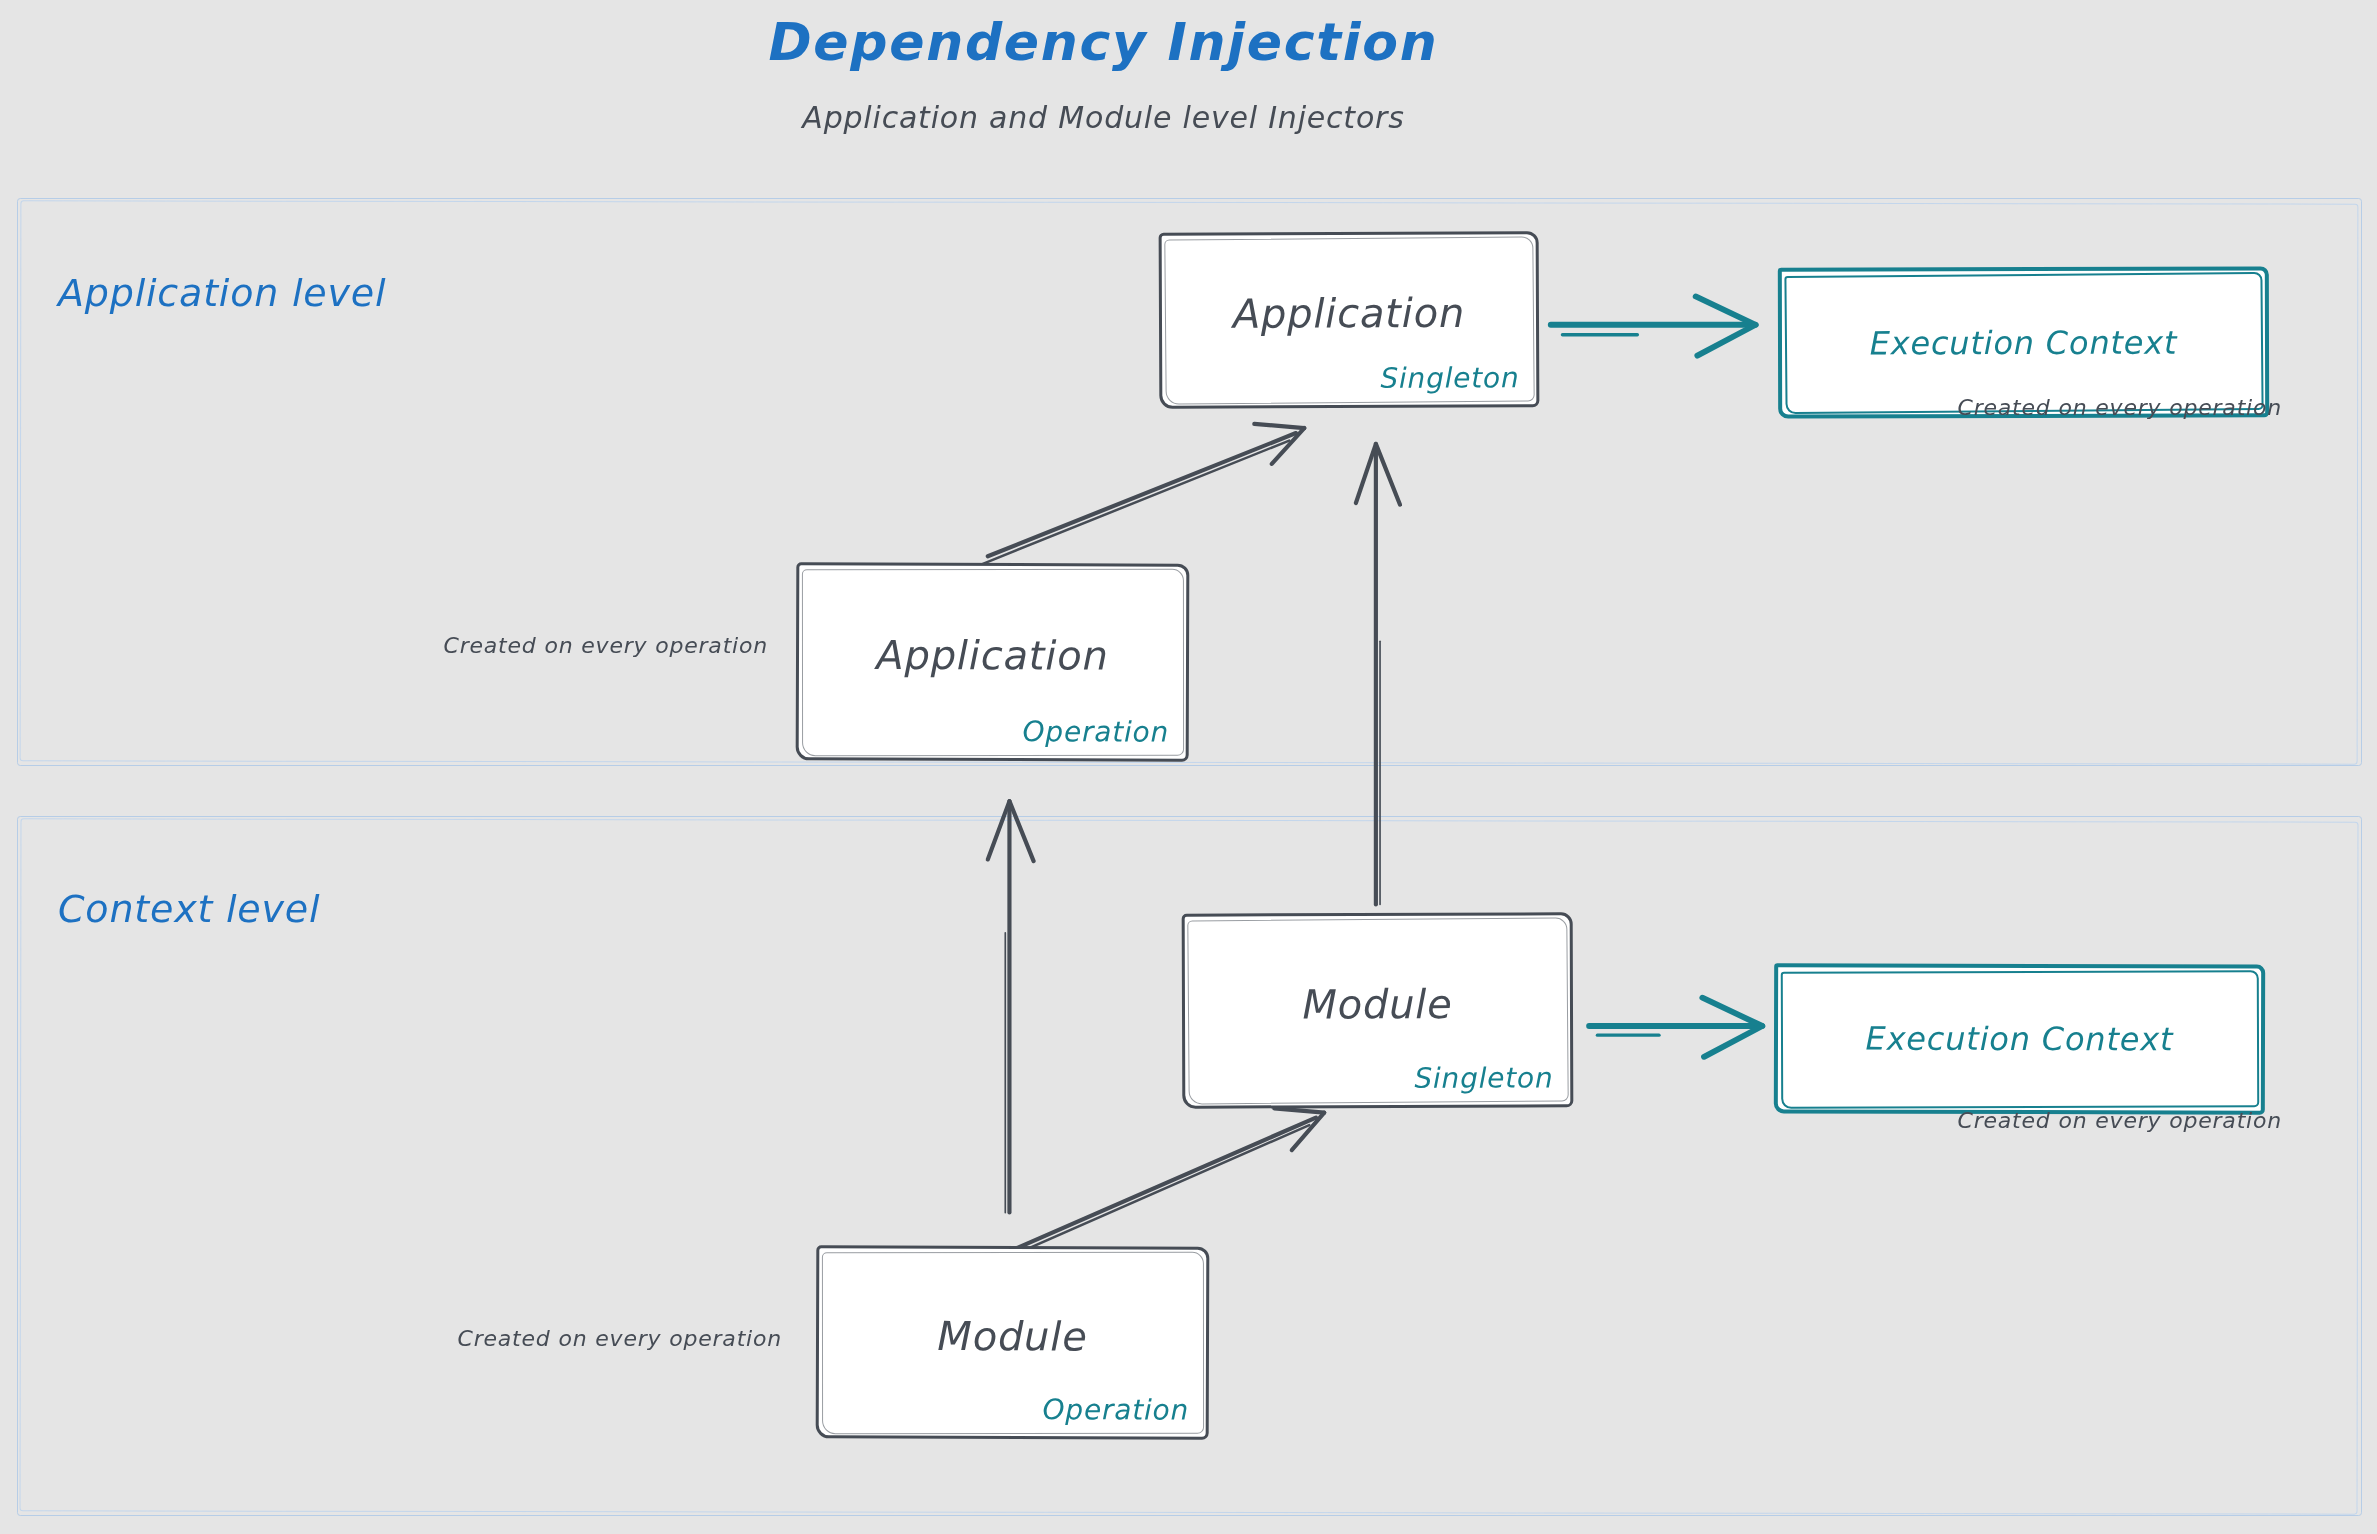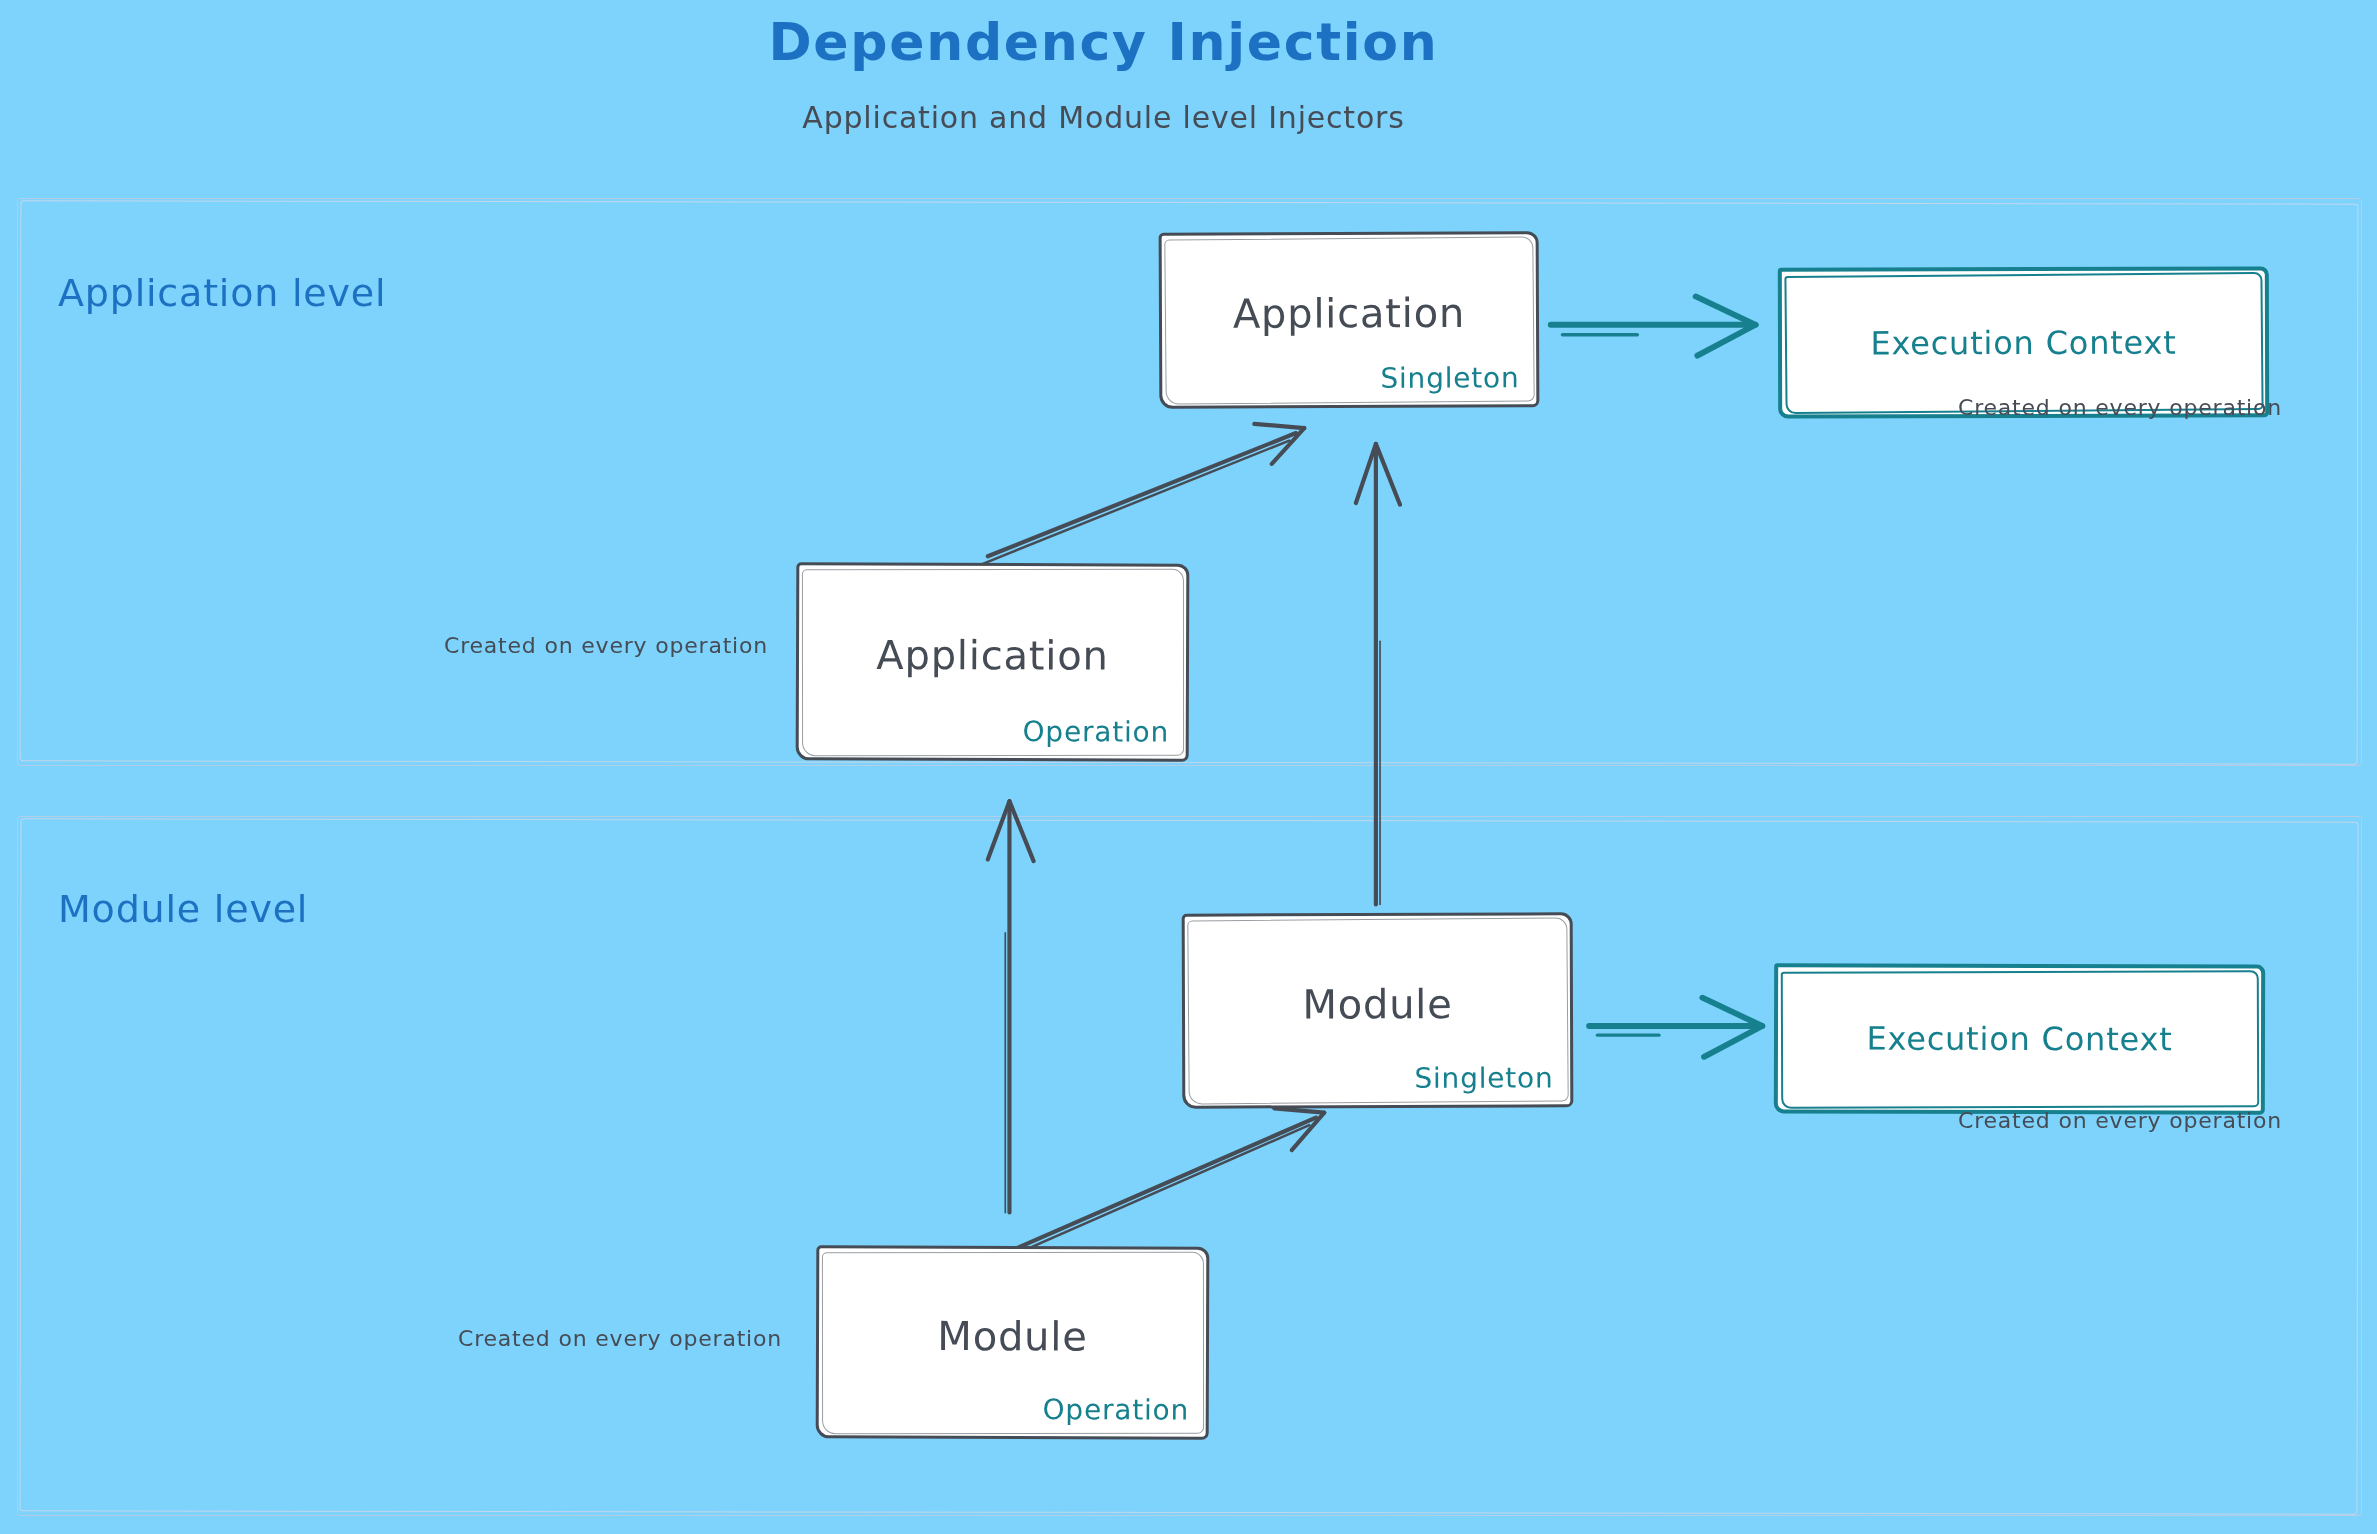--- a/index.html
+++ b/index.html
@@ -1,22 +1,23 @@
 <!DOCTYPE html>
 <html style="font-size:13.3px"><head>
 <meta charset="utf-8">
 <style>
   html,body{margin:0;padding:0;background:#ffffff;}
   #canvas{
     position:relative;
     width:2377px;height:1534px;
-    background:#7dd3fc;
+    background:#e5e5e5;
     font-family:"DejaVu Sans","Liberation Sans",sans-serif;
     color:#464c55;
     overflow:hidden;
+    font-style:italic;
   }
   .abs{position:absolute;}
 
   
   .title{
     left:666px;top:11.7px;width:875px;
     text-align:center;
     font-size:52px;font-weight:bold;letter-spacing:1.7px;
     color:#1d71c2;
   }
@@ -116,21 +117,21 @@
 
 <div id="canvas">
 
   <div class="abs title">Dependency Injection</div>
   <div class="abs subtitle">Application and Module level Injectors</div>
 
   <div class="abs section section-app"></div>
   <div class="abs section section-module"></div>
 
   <div class="abs section-label label-app">Application level</div>
-  <div class="abs section-label label-module">Module level</div>
+  <div class="abs section-label label-module">Context level</div>
 
   <svg id="arrows" class="abs" width="2377" height="1534" viewBox="0 0 2854 1842">
 
     <g stroke="#464c55" fill="none" stroke-linecap="round">
       <path d="M1186,668 L1556,520" stroke-width="5"></path>
       <path d="M1180,677 L1548,529" stroke-width="3"></path>
       <path d="M1566,514 L1506,509" stroke-width="5"></path>
       <path d="M1566,514 L1527,557" stroke-width="5"></path>
     </g>
 

